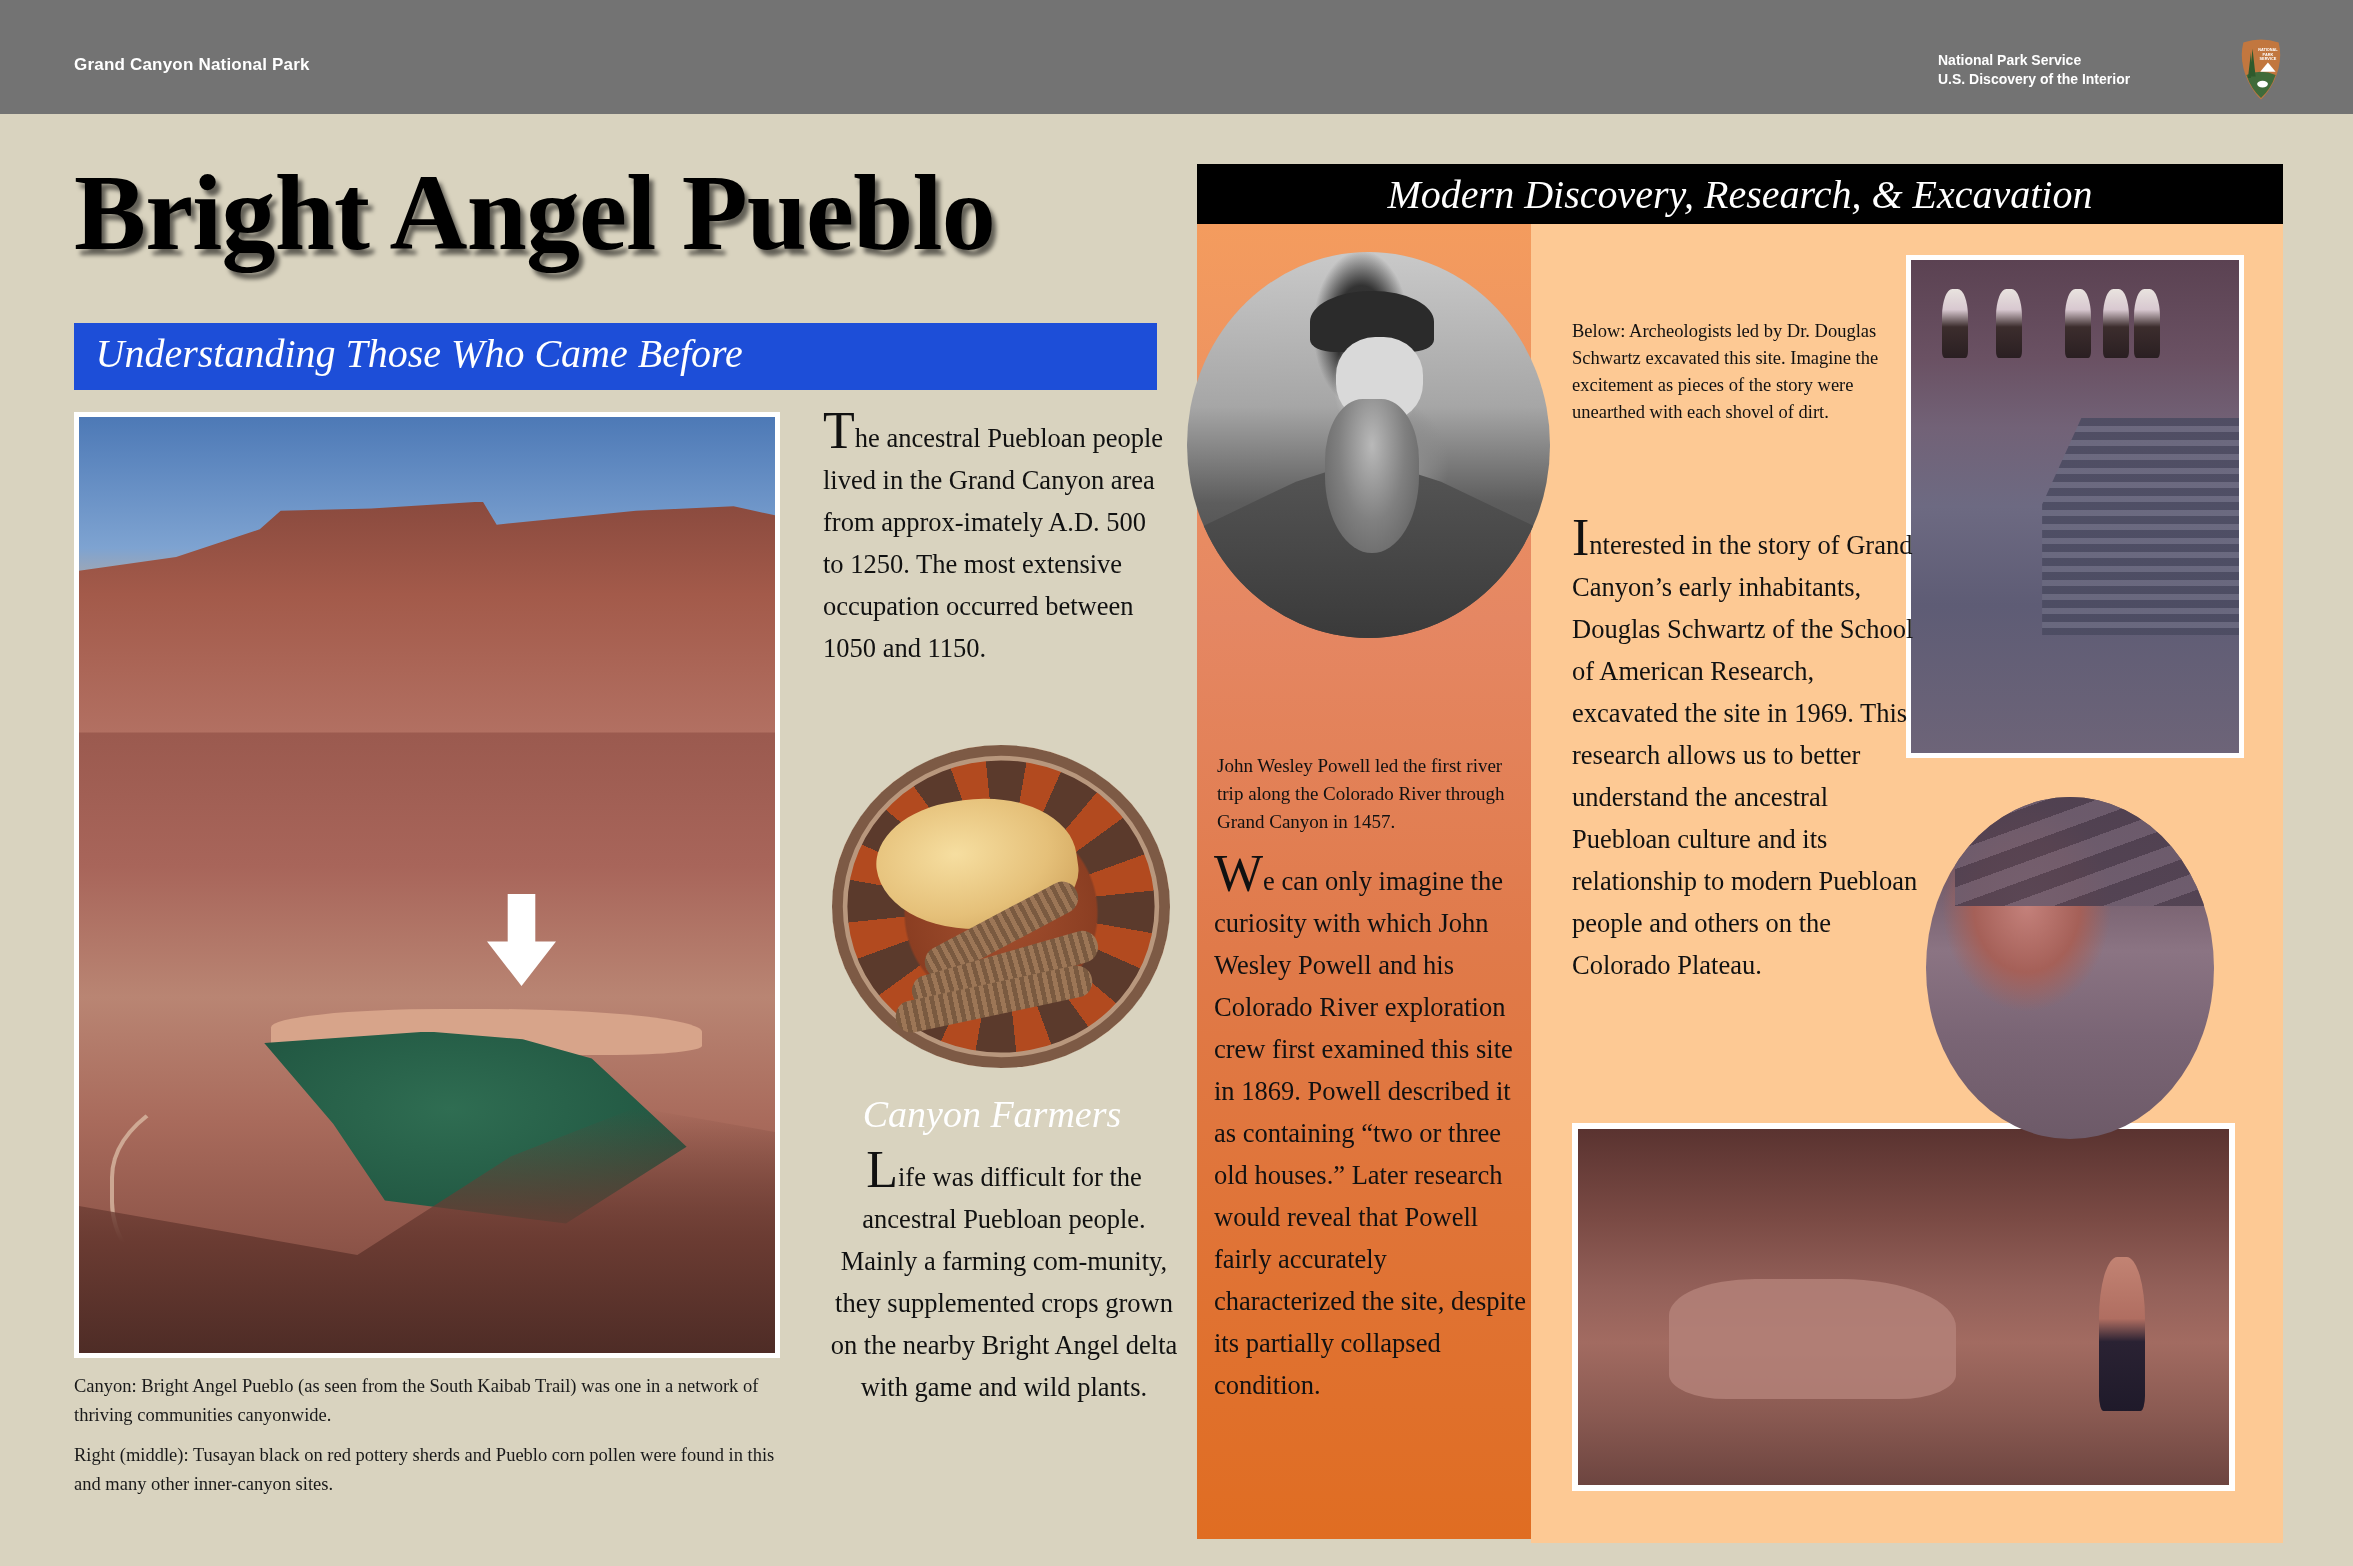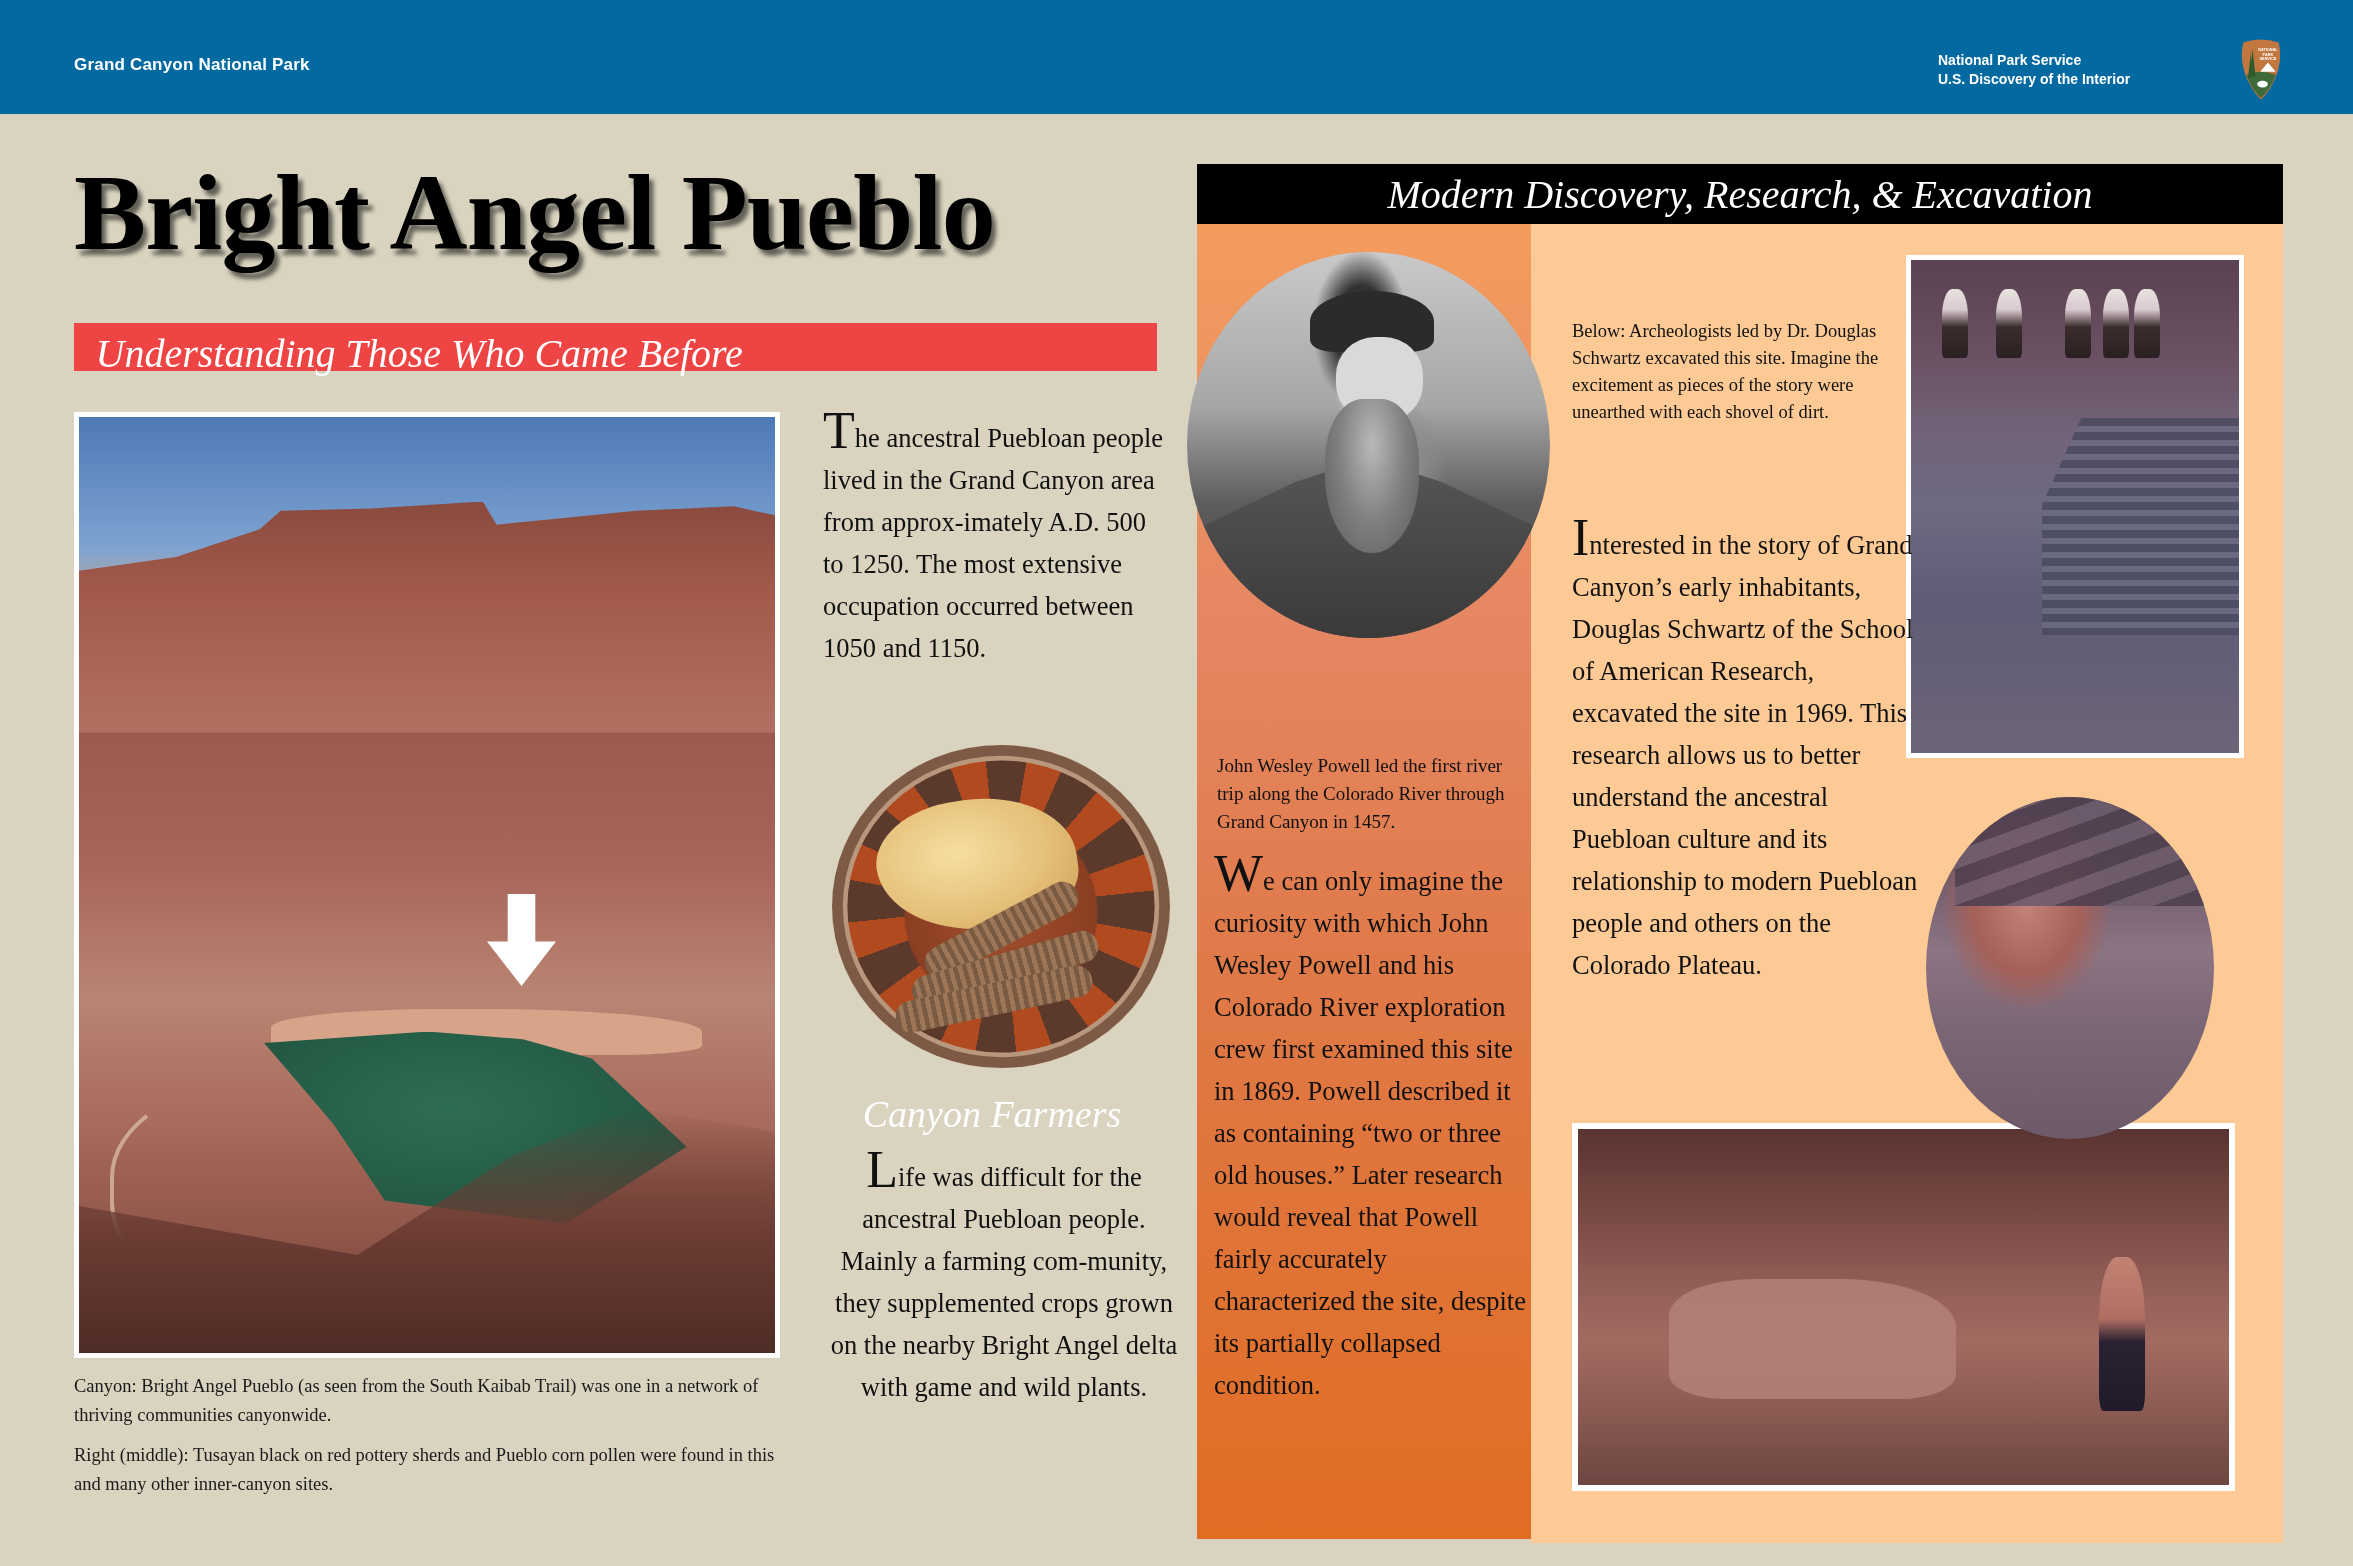--- a/index.html
+++ b/index.html
@@ -6,21 +6,21 @@
   html, body { width: 2354px; height: 1566px; overflow: hidden; }
   body {
     background: #d9d3bf;
     position: relative;
     font-family: "Liberation Serif", "DejaVu Serif", serif;
     color: #111;
   }
   .abs { position: absolute; }
 
   
-  .topbar { left: 0; top: 0; width: 2354px; height: 114px; background: #0369a1; }
+  .topbar { left: 0; top: 0; width: 2354px; height: 114px; background: #737373; }
   .topbar .park-name {
     left: 74px; top: 55px; color: #fff;
     font-family: "Liberation Sans", "DejaVu Sans", sans-serif;
     font-size: 17px; font-weight: bold; letter-spacing: 0.2px;
   }
   .topbar .agency {
     left: 1938px; top: 51px; color: #fff;
     font-family: Liberation Sans, sans-serif;
     font-size: 14px; font-weight: bold; line-height: 18.5px;
   }
@@ -28,21 +28,21 @@
 
   
   .main-title {
     left: 74px; top: 151px;
     font-family: "Liberation Serif", "DejaVu Serif", serif;
     font-size: 108px; line-height: 123px; color: #000000;
     text-shadow: 4.6px 6.2px 4.6px rgba(0,0,0,0.55);
     letter-spacing: -0.8px;
   }
   .subtitle-bar {
-    left: 74px; top: 323px; width: 1083px; height: 48px; background: #ef4444;
+    left: 74px; top: 323px; width: 1083px; height: 67px; background: #1d4ed8;
   }
   .subtitle-bar span {
     position: absolute; left: 21.5px; top: 7.7px;
     color: #fff; font-style: italic; font-size: 40px; line-height: 45px;
   }
 
   .photo-frame {
     left: 74px; top: 412px; width: 706px; height: 946px;
     background: #fff; padding: 4.6px;
   }

